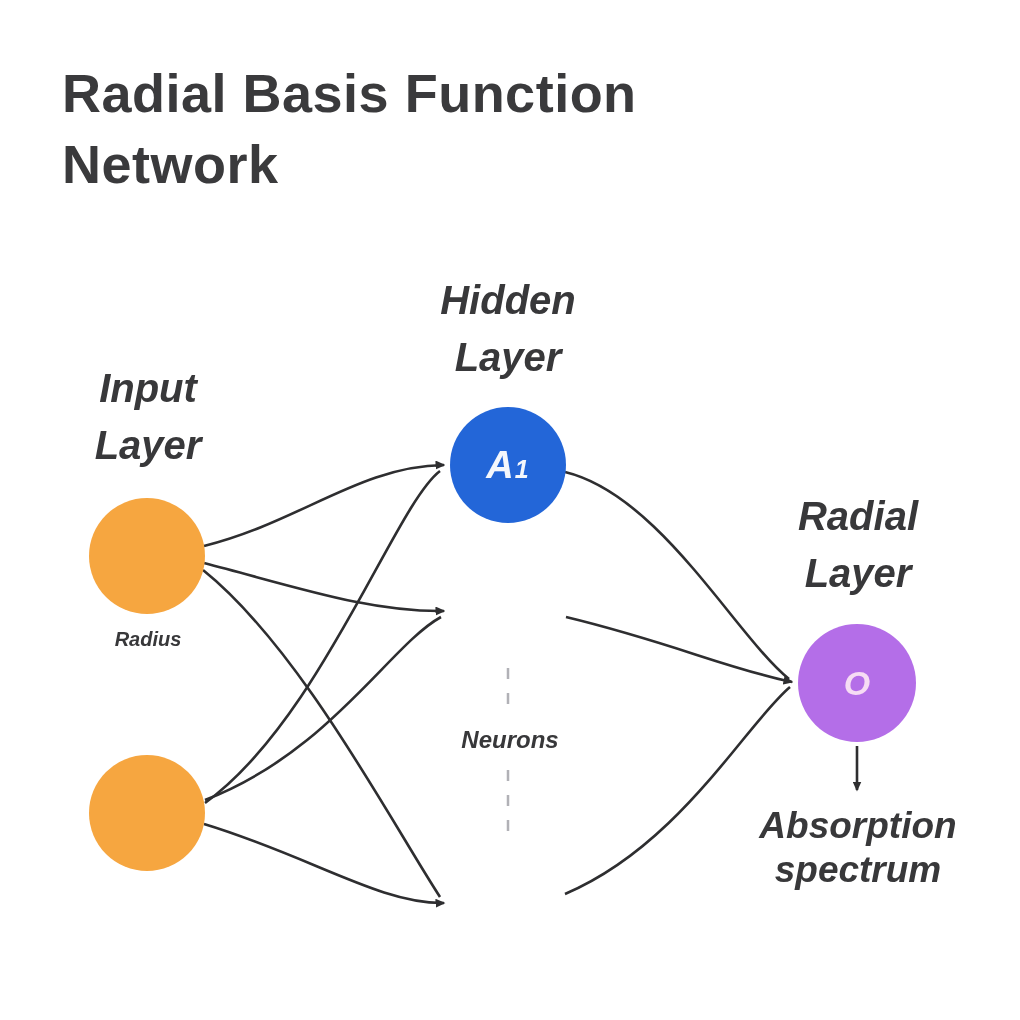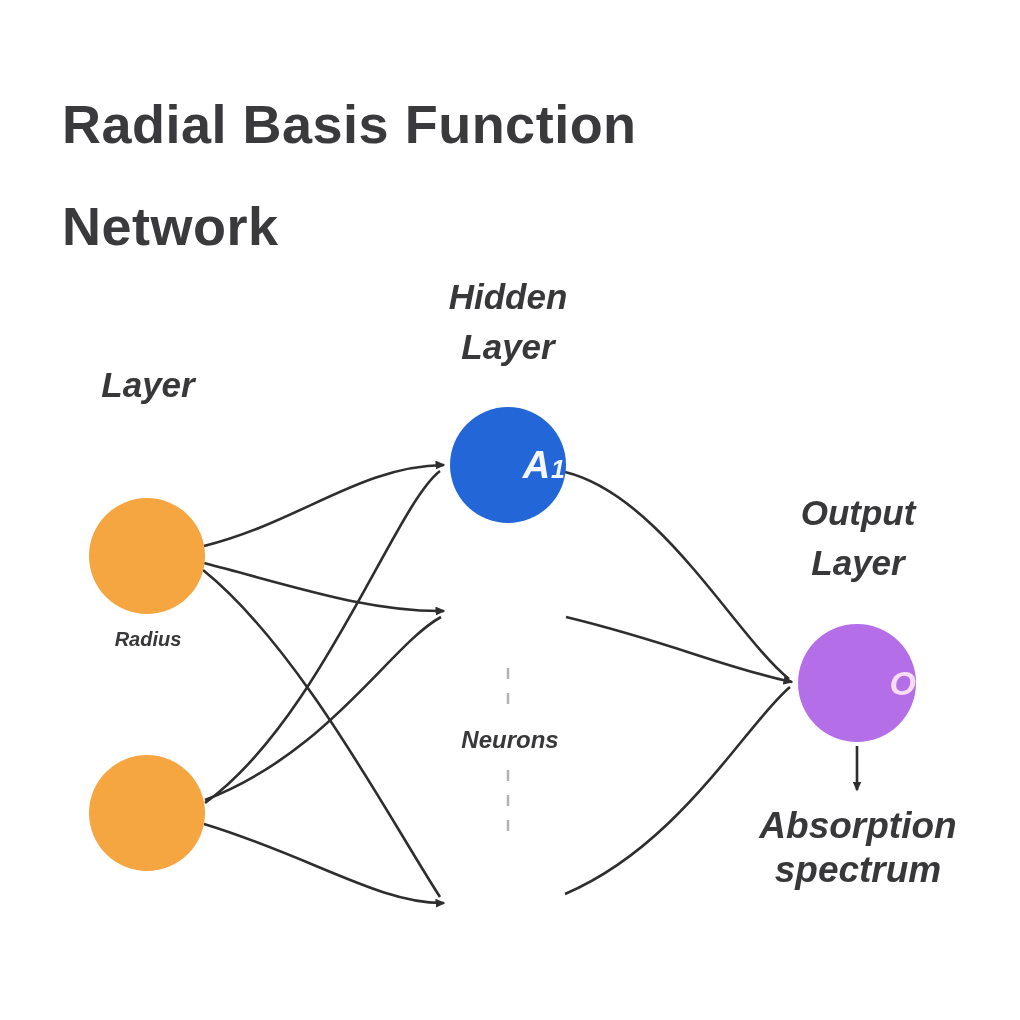--- a/index.html
+++ b/index.html
@@ -20,52 +20,52 @@
     left: 62px;
     top: 58px;
     width: 760px;
     margin: 0;
     font-size: 54px;
     font-weight: 800;
     line-height: 1.32;
     color: var(--title, #3a3a3c);
     letter-spacing: 0.5px;
   }
-  .title .tline { display: block; margin-top: 31px; }
+  .title .tline { display: block; }
 
   .edges {
     position: absolute;
     left: 0; top: 0;
     width: 1020px;
     height: 1020px;
     pointer-events: none;
   }
 
   .layer-label {
     position: absolute;
     text-align: center;
     font-style: italic;
     font-weight: 600;
-    font-size: 35px;
+    font-size: 40px;
     line-height: 1.43;
     color: var(--text, #38383a);
   }
   .layer-label span { display: block; }
   .layer-label.input  { left: 28px;  top: 360px; width: 240px; }
   .layer-label.hidden { left: 388px; top: 272px; width: 240px; }
   .layer-label.output { left: 738px; top: 488px; width: 240px; }
 
   .node {
     position: absolute;
     width: 116px;
     height: 116px;
     border-radius: 50%;
     display: flex;
     align-items: center;
-    justify-content: flex-end;
+    justify-content: center;
   }
   .node.input-node  { background: var(--input-node,  #f6a640); }
   .node.hidden-node { background: var(--hidden-node, #2366d8); }
   .node.output-node { background: var(--output-node, #b46ee8); width: 118px; height: 118px; }
 
   .node.radius { left: 89px;  top: 498px; }
   .node.pitch  { left: 89px;  top: 755px; }
   .node.a1     { left: 450px; top: 407px; }
   .node.a2     { left: 450px; top: 554px; }
   .node.an     { left: 450px; top: 845px; }
@@ -134,28 +134,29 @@
     <path d="M 566 617 C 670 642, 725 668, 792 682" fill="none" stroke="#2E2E30" stroke-width="2.6" marker-end="url(#arrow)"></path>
     <path d="M 565 894 C 680 845, 745 725, 790 687" fill="none" stroke="#2E2E30" stroke-width="2.6"></path>
 
     <line x1="508" y1="668" x2="508" y2="716" stroke="#B1B1B6" stroke-width="2.5" stroke-dasharray="11 14"></line>
     <line x1="508" y1="770" x2="508" y2="842" stroke="#B1B1B6" stroke-width="2.5" stroke-dasharray="11 14"></line>
 
     <path d="M 857 746 L 857 790" fill="none" stroke="#2E2E30" stroke-width="2.6" marker-end="url(#arrow)"></path>
   </svg>
 
   <div class="layer-label input">
+    <span>Input</span>
     <span>Layer</span>
   </div>
   <div class="layer-label hidden">
     <span>Hidden</span>
     <span>Layer</span>
   </div>
   <div class="layer-label output">
-    <span>Output</span>
+    <span>Radial</span>
     <span>Layer</span>
   </div>
 
   <div class="node input-node radius"></div>
   <div class="caption radius-caption">Radius</div>
 
   <div class="node input-node pitch"></div>
 
   <div class="node hidden-node a1">
     <span class="nlabel"><span>A</span><span class="sub">1</span></span>

